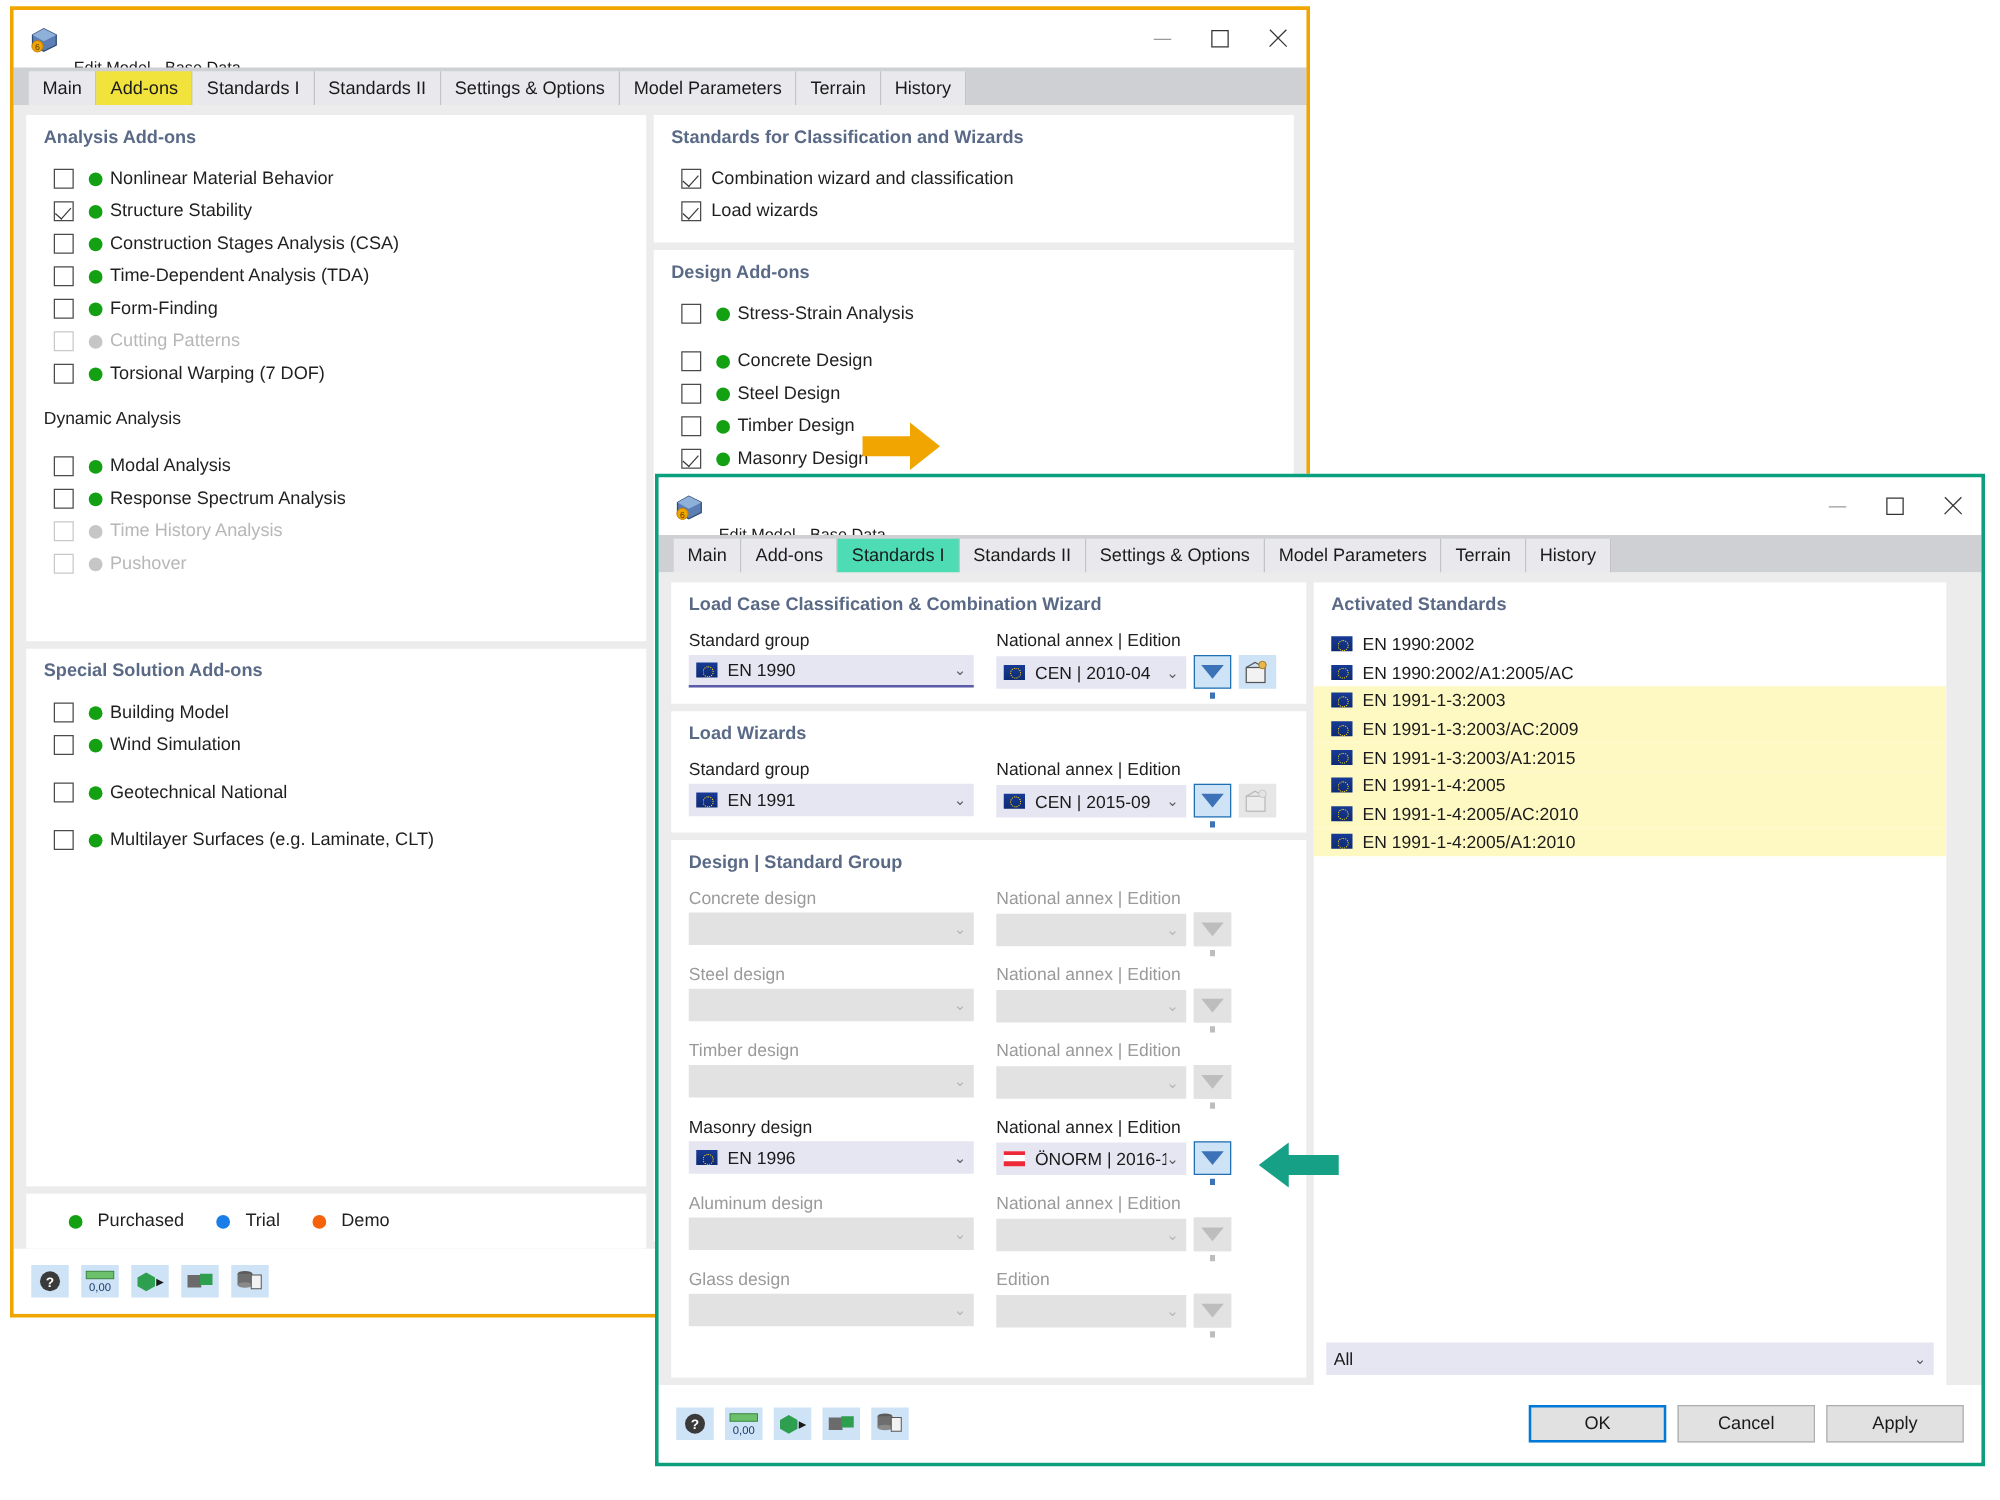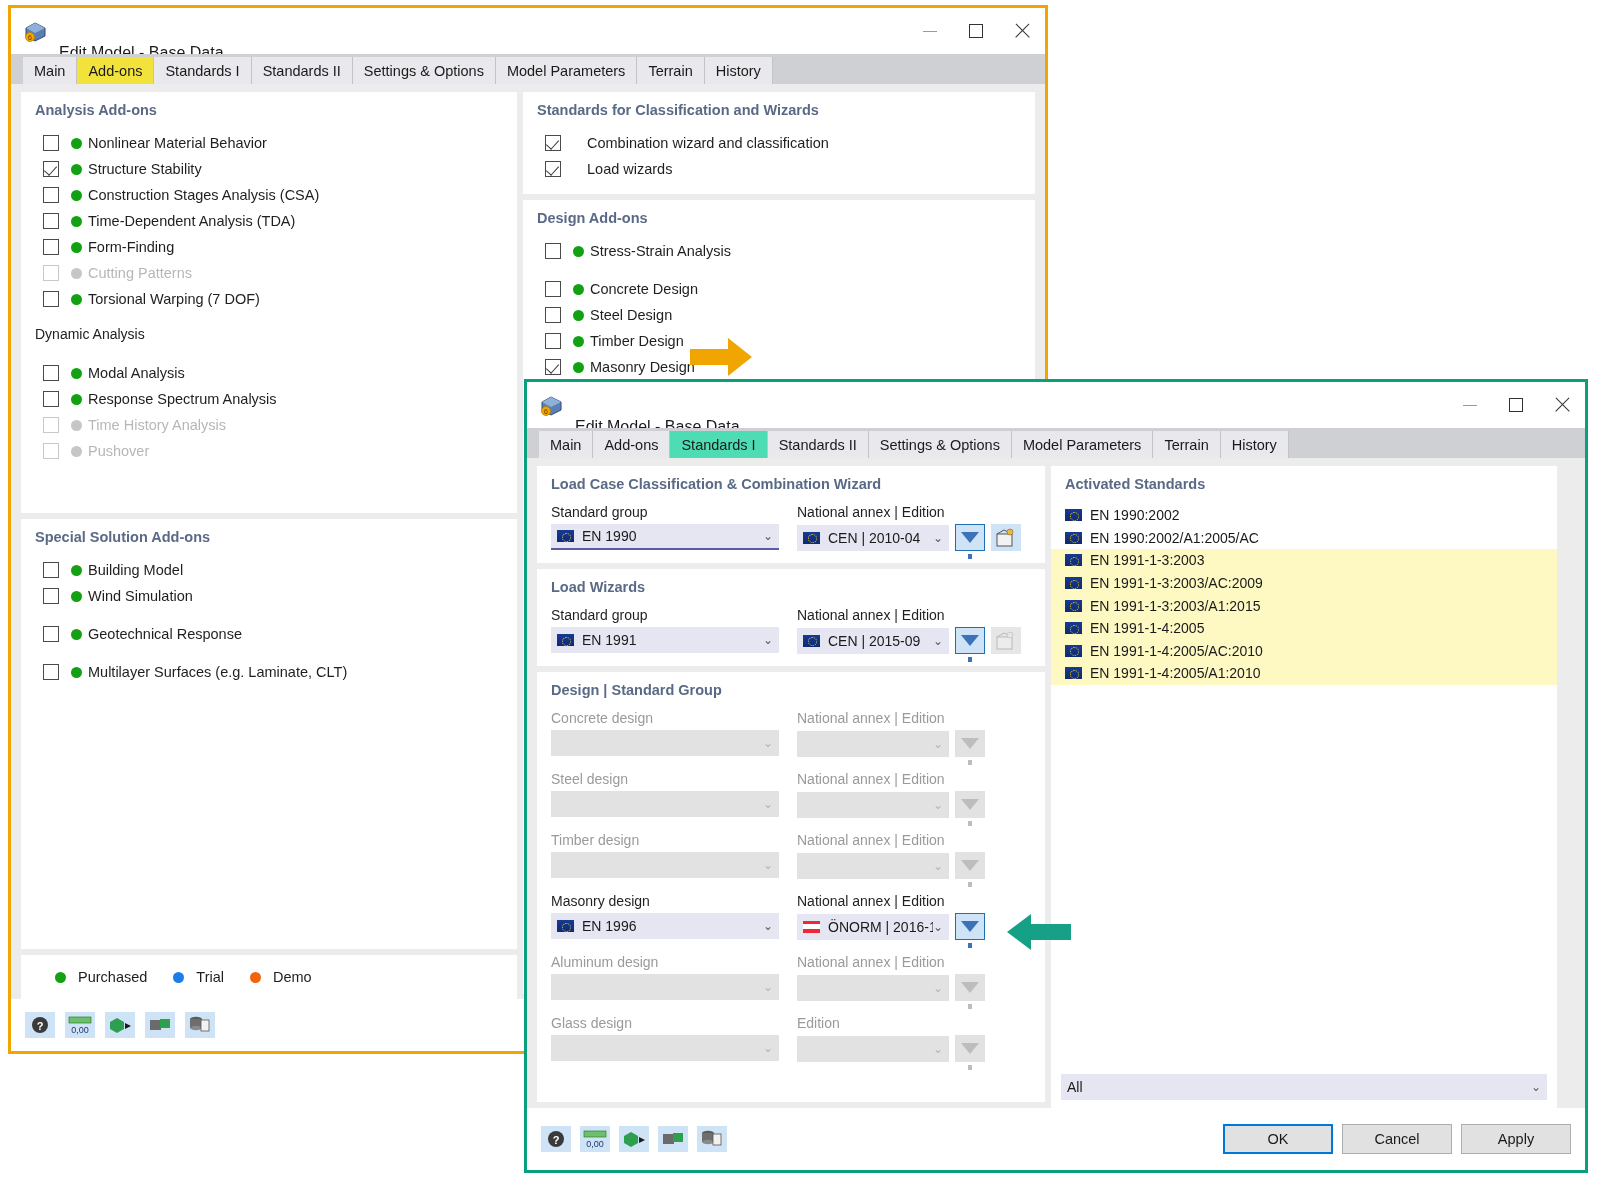--- a/index.html
+++ b/index.html
@@ -24,21 +24,21 @@
 
   .titlebar {
     height: 46px;
     background: #ffffff;
     display: flex;
     align-items: center;
     padding-left: 12px;
     flex: none;
   }
   .title-icon { width: 26px; height: 24px; position: relative; margin-right: 10px; flex:none;}
-  .title-text { font-size: 16px; color: #1a1a1a; margin-top: 44px; }
+  .title-text { font-size: 13px; color: #1a1a1a; margin-top: 44px; }
   .win-controls { margin-left: auto; display: flex; height: 100%; }
   .win-btn {
     width: 46px; height: 100%;
     display:flex; align-items:center; justify-content:center;
     font-size: 16px; color:#333;
   }
   .win-btn .min-bar { width: 14px; height: 1px; background: #9a9a9a; display:block; }
   .win-btn .max-box { width: 14px; height: 14px; border: 1.4px solid #333; display:block; }
   .win-btn .close-x { position:relative; width:16px; height:16px; display:block;}
   .win-btn .close-x::before, .win-btn .close-x::after {
@@ -122,21 +122,21 @@
     margin-left: 12px; margin-right: 6px;
     flex:none;
   }
   .dot.green  { background: #13a113; }
   .dot.blue   { background: #1a7ee8; }
   .dot.orange { background: #f4620a; }
   .dot.grey   { background: #c6c6c6; }
   .cblabel { font-size: 14.5px; color: #1f1f1f; white-space: nowrap; }
   .cblabel.disabled { color: #b7b7b7; }
   .cb-nodot { margin-left: 8px; }
-  .cb-nodot + .cblabel { margin-left: 26px; }
+  .cb-nodot + .cblabel { margin-left: 8px; }
 
   
   .legend {
     background:#fff;
     display:flex;
     align-items:center;
     height: 44px;
     padding-left: 34px;
     margin-bottom: 0;
   }
@@ -377,21 +377,21 @@
               <span class="cblabel">Building Model</span>
             </div>
             <div class="cbrow">
               <span class="cb"></span>
               <span class="dot green"></span>
               <span class="cblabel">Wind Simulation</span>
             </div>
             <div class="cbrow gap-top">
               <span class="cb"></span>
               <span class="dot green"></span>
-              <span class="cblabel">Geotechnical Response</span>
+              <span class="cblabel">Geotechnical National</span>
             </div>
             <div class="cbrow gap-top">
               <span class="cb"></span>
               <span class="dot green"></span>
               <span class="cblabel">Multilayer Surfaces (e.g. Laminate, CLT)</span>
             </div>
           </div>
 
           <div class="legend">
             <div class="item">

